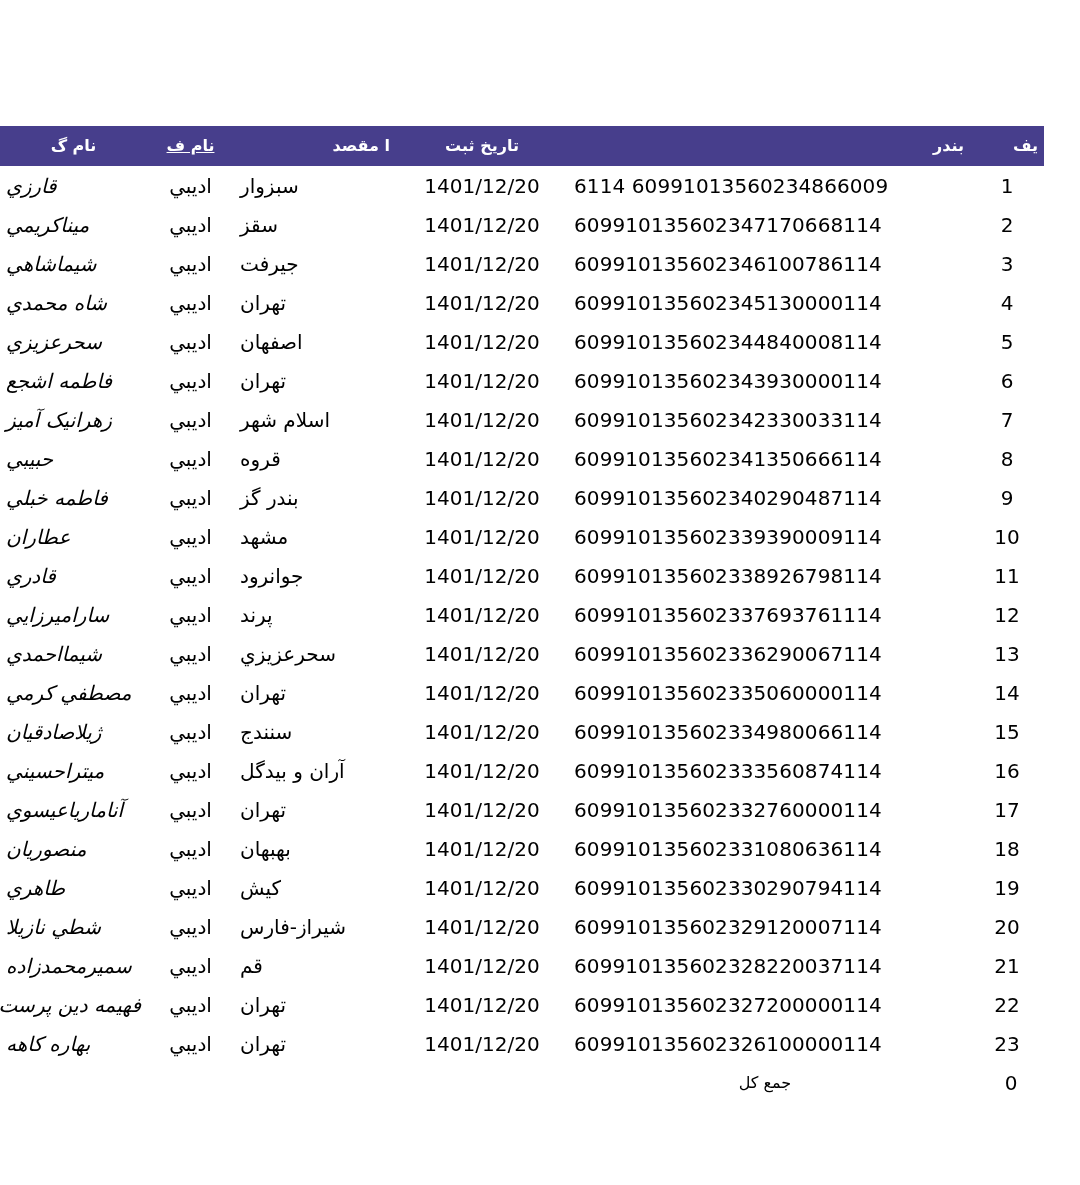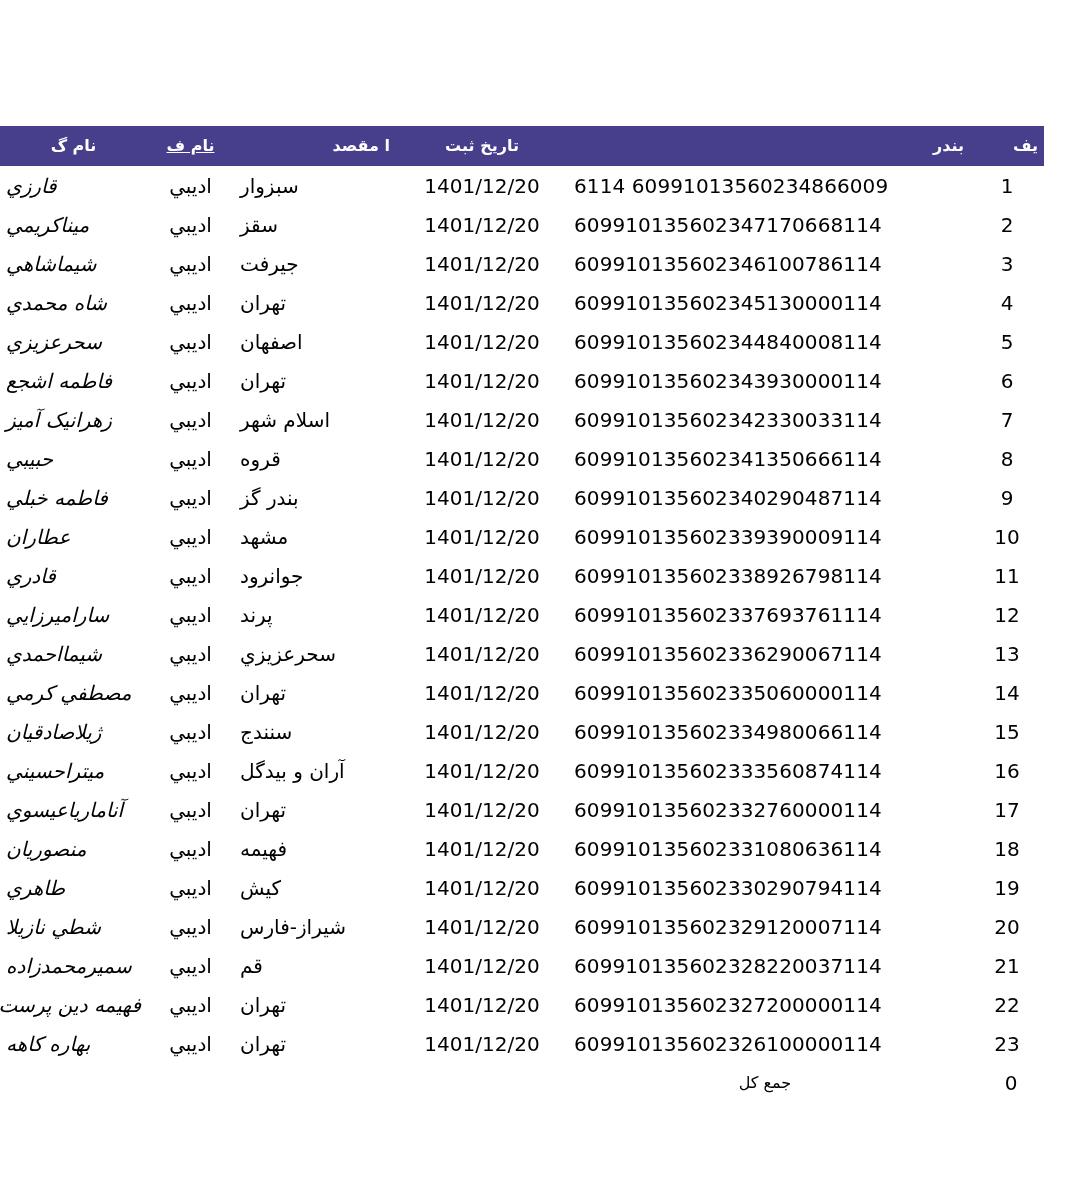--- a/index.html
+++ b/index.html
@@ -243,21 +243,21 @@
           <td class="col-barcode">609910135602332760000114</td>
           <td class="col-date">1401/12/20</td>
           <td class="col-dest">تهران</td>
           <td class="col-sender">ادیبي</td>
           <td class="col-recv">آناماریاعیسوي</td>
         </tr>
         <tr class="data-row">
           <td class="col-radif">18</td>
           <td class="col-barcode">609910135602331080636114</td>
           <td class="col-date">1401/12/20</td>
-          <td class="col-dest">فهیمه</td>
+          <td class="col-dest">بهبهان</td>
           <td class="col-sender">ادیبي</td>
           <td class="col-recv">منصوریان</td>
         </tr>
         <tr class="data-row">
           <td class="col-radif">19</td>
           <td class="col-barcode">609910135602330290794114</td>
           <td class="col-date">1401/12/20</td>
           <td class="col-dest">کیش</td>
           <td class="col-sender">ادیبي</td>
           <td class="col-recv">طاهري</td>

